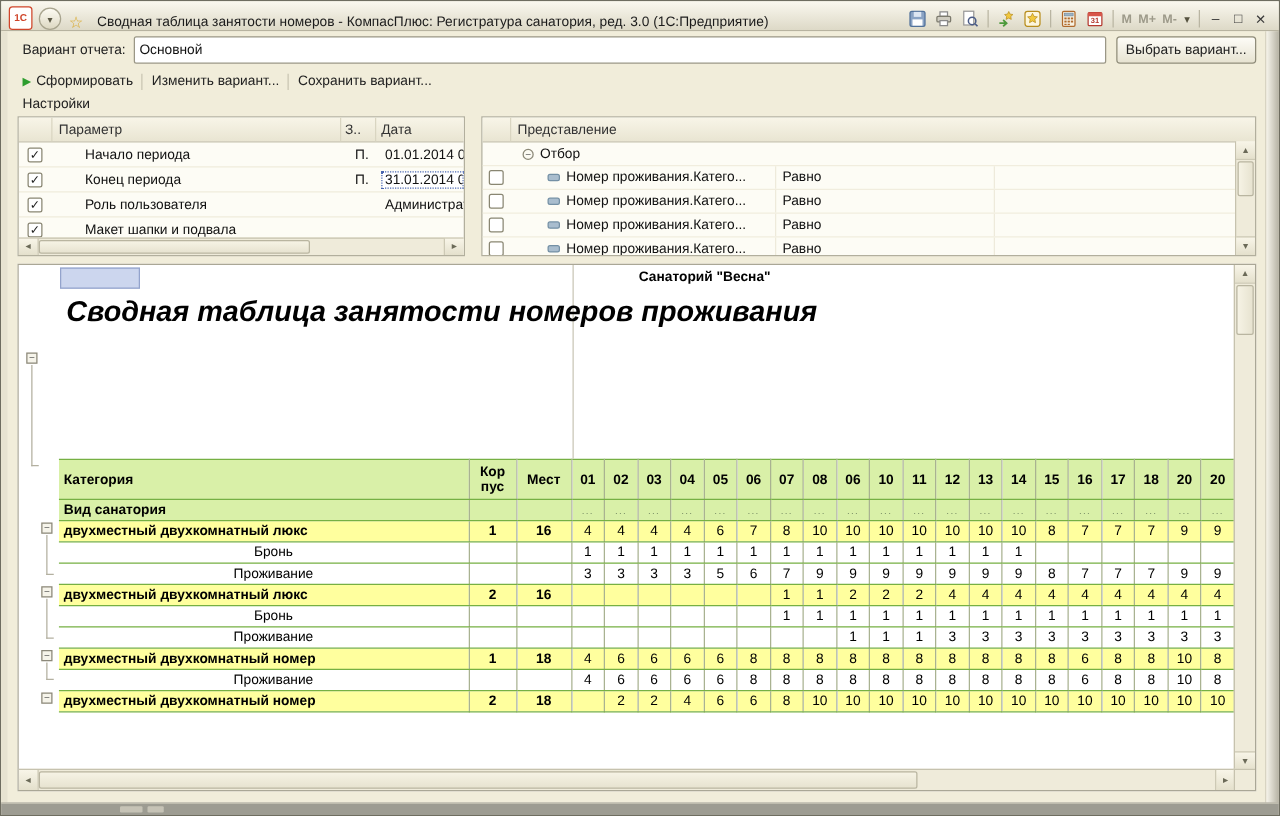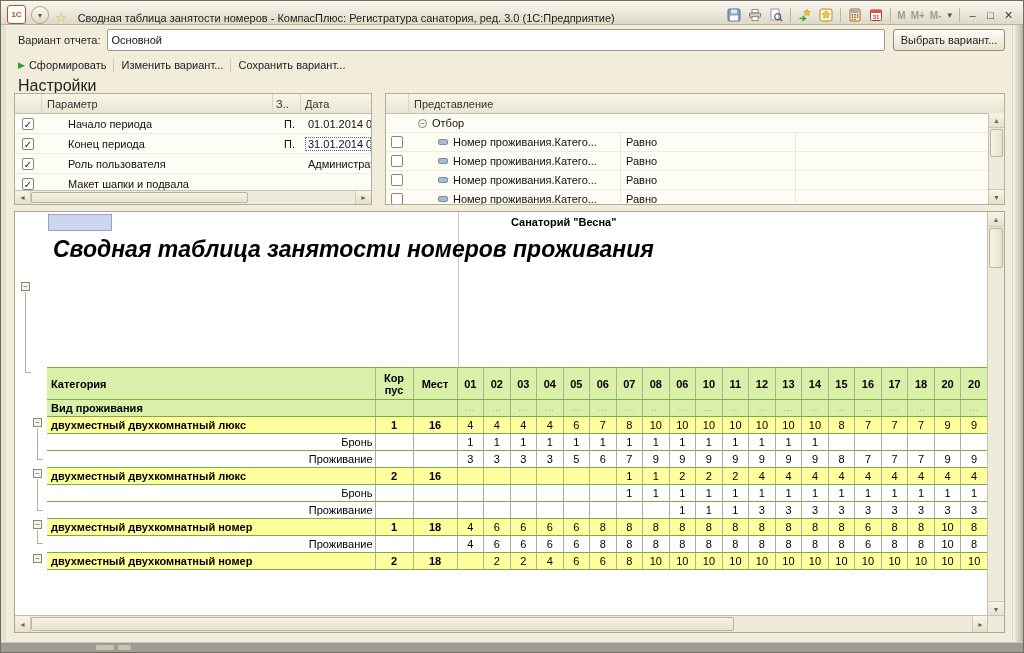--- a/index.html
+++ b/index.html
@@ -39,21 +39,21 @@
   .variant-row{display:flex;align-items:center;height:22px;margin:0 0 6px 4px;}
   .variant-row label{font-size:11px;color:#222;margin-right:6px;white-space:nowrap;}
   .variant-input{flex:1;height:18px;font-size:11px;font-family:inherit;border:1px solid #9a9786;
     background:#fff;padding:1px 4px;border-radius:2px;color:#111;}
   .btn{margin-left:8px;min-width:112px;height:22px;font-size:11px;font-family:inherit;color:#222;
     background:linear-gradient(#fdfcf7,#e7e3d1);border:1px solid #8f8c7a;border-radius:3px;}
   .toolbar{display:flex;align-items:center;height:16px;margin:0 0 4px 4px;font-size:11px;color:#222;gap:7px;}
   .titem{display:flex;align-items:center;gap:4px;}
   .play{color:#2e9e2e;font-size:9px;}
   .tlsep{width:1px;height:13px;background:#c9c5b2;}
-  .settings-label{height:14px;font-size:16px;color:#222;margin:0 0 2px 4px;}
+  .settings-label{height:14px;font-size:11px;color:#222;margin:0 0 2px 4px;}
 
   
   .settings{display:flex;gap:13px;height:112px;margin-bottom:6px;}
   .panel{background:#fdfcf5;border:1px solid #b2af9d;box-sizing:border-box;position:relative;overflow:hidden;}
   .params-panel{width:358px;}
   .pres-panel{flex:1;}
   .phead{display:flex;height:19px;background:linear-gradient(#f8f5e8,#e9e5d2);
     border-bottom:1px solid #c6c2ae;font-size:11px;color:#333;align-items:center;}
   .phead .h0{width:26px;border-right:1px solid #d9d5c1;height:100%;}
   .phead .h1{flex:1;padding-left:5px;border-right:1px solid #d9d5c1;height:100%;display:flex;align-items:center;}
@@ -111,21 +111,21 @@
   .rep-table th,.rep-table td{border-right:1px solid #a9b291;border-bottom:1px solid #76b043;
     height:17px;padding:0 2px;font-size:11px;text-align:center;overflow:hidden;white-space:nowrap;box-sizing:border-box;}
   .rep-table thead th{background:#d9f0a8;font-weight:bold;border-top:1px solid #76b043;height:32px;}
   .rep-table thead th.cath{text-align:left;padding-left:4px;}
   .rep-table tr.section td{background:#d9f0a8;}
   .rep-table tr.section td.lbl{font-weight:bold;text-align:left;padding-left:4px;}
   .rep-table td.dots{color:#7a8f66;font-size:8px;letter-spacing:1px;}
   .rep-table tr.category td{background:#ffff9e;}
   .rep-table tr.category td.lbl{font-weight:bold;text-align:left;padding-left:4px;}
   .rep-table tr.category td.km{font-weight:bold;}
-  .rep-table tr.detail td.lbl{text-align:right;padding-left:18px;}
+  .rep-table tr.detail td.lbl{text-align:center;padding-left:18px;}
   .rvscroll{position:absolute;top:0;right:0;bottom:16px;width:16px;background:#efebda;
     border-left:1px solid #c6c2ae;display:flex;flex-direction:column;}
   .rhscroll{position:absolute;left:0;bottom:0;right:16px;height:16px;background:#efebda;
     border-top:1px solid #c6c2ae;display:flex;align-items:stretch;}
   .rcorner{position:absolute;right:0;bottom:0;width:16px;height:16px;background:#efebda;
     border-left:1px solid #c6c2ae;border-top:1px solid #c6c2ae;display:flex;align-items:center;justify-content:center;
     font-size:7px;color:#6b6a58;}
   svg{display:block;}
 </style>
 </head>
@@ -415,21 +415,21 @@
                 <th>15</th>
                 <th>16</th>
                 <th>17</th>
                 <th>18</th>
                 <th>20</th>
                 <th>20</th>
               </tr>
             </thead>
           <tbody>
               <tr class="section">
-                <td class="lbl">Вид проживания</td>
+                <td class="lbl">Вид санатория</td>
                 <td></td>
                 <td></td>
                 <td class="dots">...</td>
                 <td class="dots">...</td>
                 <td class="dots">...</td>
                 <td class="dots">...</td>
                 <td class="dots">...</td>
                 <td class="dots">...</td>
                 <td class="dots">...</td>
                 <td class="dots">...</td>

